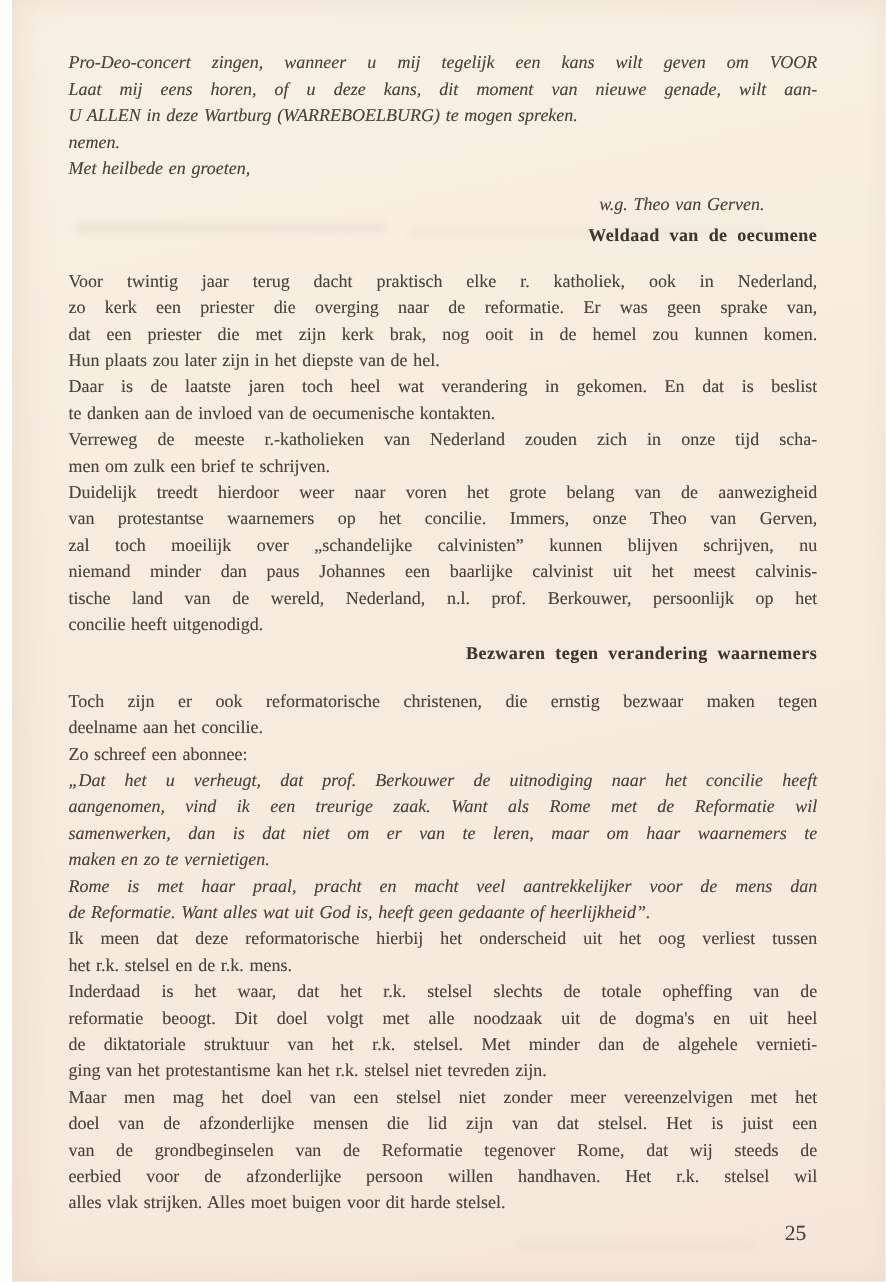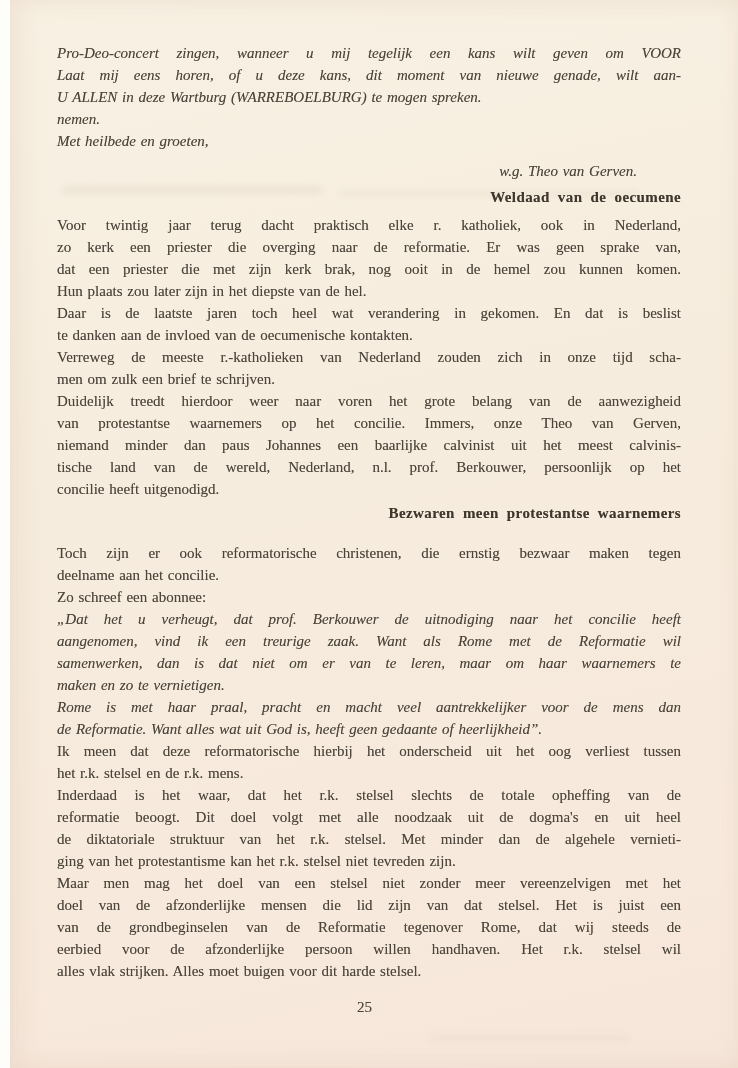--- a/index.html
+++ b/index.html
@@ -26,25 +26,25 @@
   .line { text-align: justify; text-align-last: justify; }
   .line.no-stretch { text-align-last: left; }
   .italic .line { font-style: italic; }
   .align-right .line { text-align: right; text-align-last: right; }
   .heading .line {
     font-weight: 700; font-style: normal; font-size: 15px;
     color: #3e372d; letter-spacing: 0.4px; word-spacing: 4px;
   }
   [data-name="signature-block"] { margin-top: 8px; margin-right: 44px; }
   [data-name="heading-weldaad"] { margin-top: 4px; }
-  [data-name="paragraph-oecumene"] { margin-top: 6px; }
+  [data-name="paragraph-oecumene"] { margin-top: 16px; }
   [data-name="heading-bezwaren"] { margin-top: 2px; }
   [data-name="paragraph-bezwaren-intro"] { margin-top: 18px; }
-  .page-number-row { margin-top: 14px; text-align: center; padding-right: 9px;
-    color: #4b443a; font-size: 15px; line-height: 22px; }
+  .page-number-row { margin-top: 2px; text-align: right; padding-right: 9px;
+    color: #4b443a; font-size: 18px; line-height: 22px; }
   
   .ghost {
     position: absolute; pointer-events: none;
     background: rgba(167,150,128,0.28);
     filter: blur(3px); border-radius: 3px;
   }
   .ghost-a { left: 52px; top: 186px; width: 260px; height: 8px; opacity: 0.45; }
   .ghost-b { left: 330px; top: 190px; width: 300px; height: 7px; opacity: 0.3; }
   .ghost-c { left: 420px; top: 1034px; width: 200px; height: 8px; opacity: 0.25; }
 </style>
@@ -75,26 +75,27 @@
           <div class="line" data-name="text-line">Voor twintig jaar terug dacht praktisch elke r. katholiek, ook in Nederland,</div>
           <div class="line" data-name="text-line">zo kerk een priester die overging naar de reformatie. Er was geen sprake van,</div>
           <div class="line" data-name="text-line">dat een priester die met zijn kerk brak, nog ooit in de hemel zou kunnen komen.</div>
           <div class="line no-stretch" data-name="text-line">Hun plaats zou later zijn in het diepste van de hel.</div>
           <div class="line" data-name="text-line">Daar is de laatste jaren toch heel wat verandering in gekomen. En dat is beslist</div>
           <div class="line no-stretch" data-name="text-line">te danken aan de invloed van de oecumenische kontakten.</div>
           <div class="line" data-name="text-line">Verreweg de meeste r.-katholieken van Nederland zouden zich in onze tijd scha-</div>
           <div class="line no-stretch" data-name="text-line">men om zulk een brief te schrijven.</div>
           <div class="line" data-name="text-line">Duidelijk treedt hierdoor weer naar voren het grote belang van de aanwezigheid</div>
           <div class="line" data-name="text-line">van protestantse waarnemers op het concilie. Immers, onze Theo van Gerven,</div>
+          <div class="line" data-name="text-line">zal toch moeilijk over „schandelijke calvinisten” kunnen blijven schrijven, nu</div>
           <div class="line" data-name="text-line">niemand minder dan paus Johannes een baarlijke calvinist uit het meest calvinis-</div>
           <div class="line" data-name="text-line">tische land van de wereld, Nederland, n.l. prof. Berkouwer, persoonlijk op het</div>
           <div class="line no-stretch" data-name="text-line">concilie heeft uitgenodigd.</div>
         </div>
         <div class="block heading align-right" data-name="heading-bezwaren">
-          <div class="line no-stretch" data-name="text-line">Bezwaren meen protestantse waarnemers</div>
+          <div class="line no-stretch" data-name="text-line">Bezwaren tegen verandering waarnemers</div>
         </div>
         <div class="block roman" data-name="paragraph-bezwaren-intro">
           <div class="line" data-name="text-line">Toch zijn er ook reformatorische christenen, die ernstig bezwaar maken tegen</div>
           <div class="line no-stretch" data-name="text-line">deelname aan het concilie.</div>
           <div class="line no-stretch" data-name="text-line">Zo schreef een abonnee:</div>
         </div>
         <div class="block italic" data-name="quote-block">
           <div class="line" data-name="text-line">„Dat het u verheugt, dat prof. Berkouwer de uitnodiging naar het concilie heeft</div>
           <div class="line" data-name="text-line">aangenomen, vind ik een treurige zaak. Want als Rome met de Reformatie wil</div>
           <div class="line" data-name="text-line">samenwerken, dan is dat niet om er van te leren, maar om haar waarnemers te</div>

